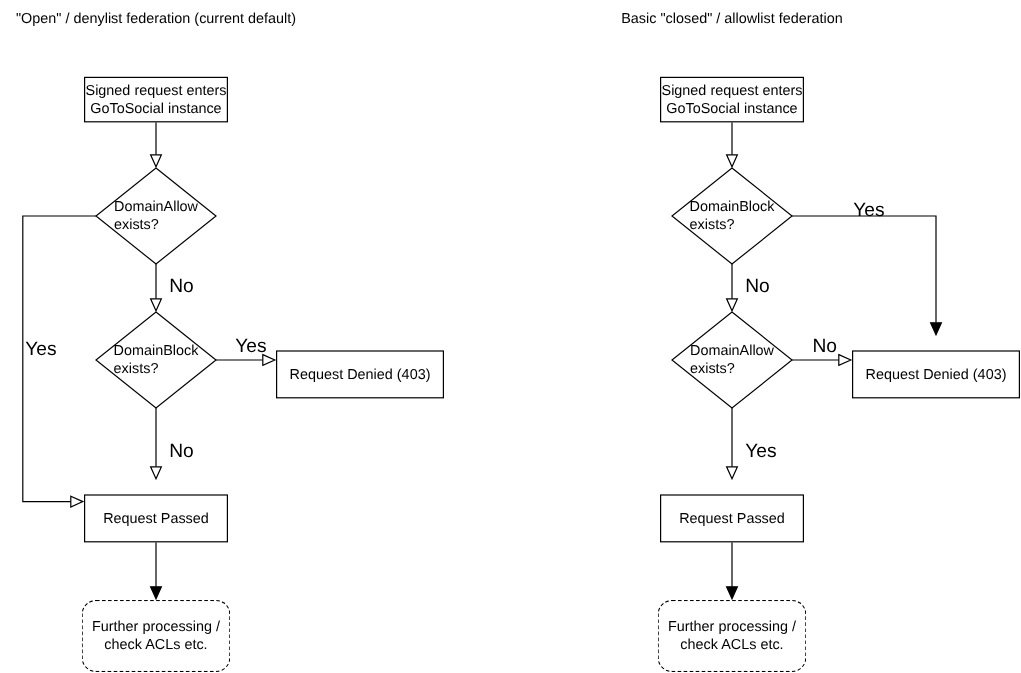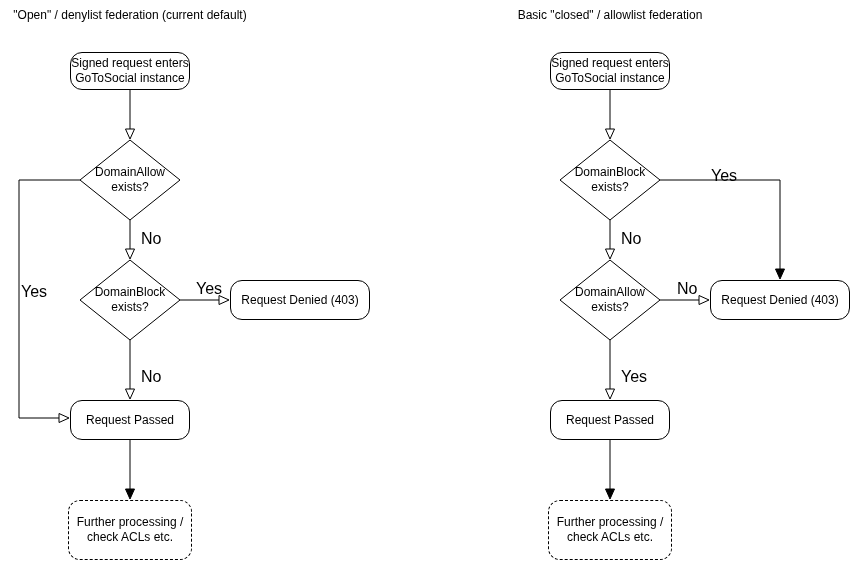--- a/index.html
+++ b/index.html
@@ -31,28 +31,27 @@
     background: #ffffff;
     border: 1px solid #000000;
     display: flex;
     align-items: center;
     justify-content: center;
     text-align: center;
     font-size: 12px;
     line-height: 15px;
     white-space: pre-line;
   }
-  .node.rounded { border-radius: 12px; }
+  .node.rounded { border-radius: 0; margin-top: 12px; }
   .node.dashed  { border-style: dashed; border-radius: 12px; }
   .diamond-label {
     position: absolute;
     display: flex;
     align-items: center;
     justify-content: center;
-    text-align: center;
     font-size: 12px;
     line-height: 15px;
     white-space: pre-line;
     background: transparent;
     pointer-events: none;
   }
   .edge-label {
     position: absolute;
     font-size: 16px;
     line-height: 14px;

